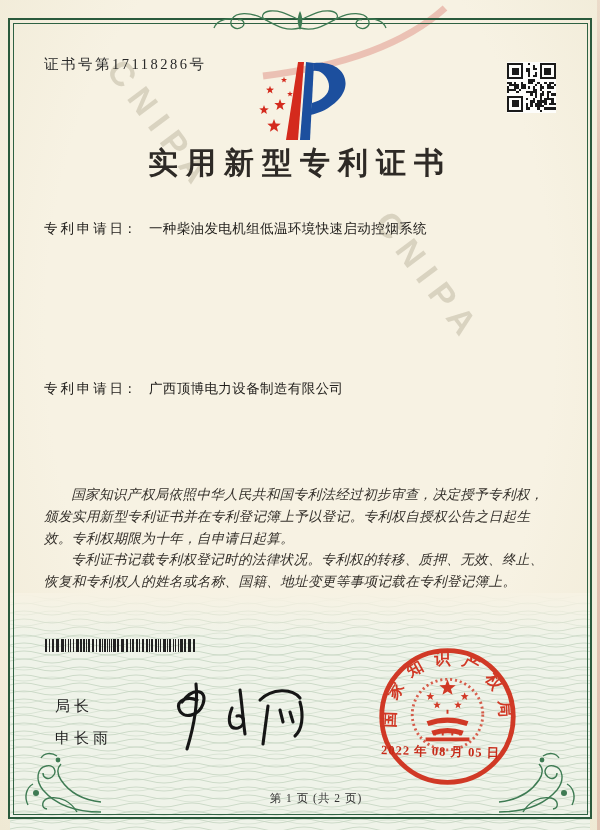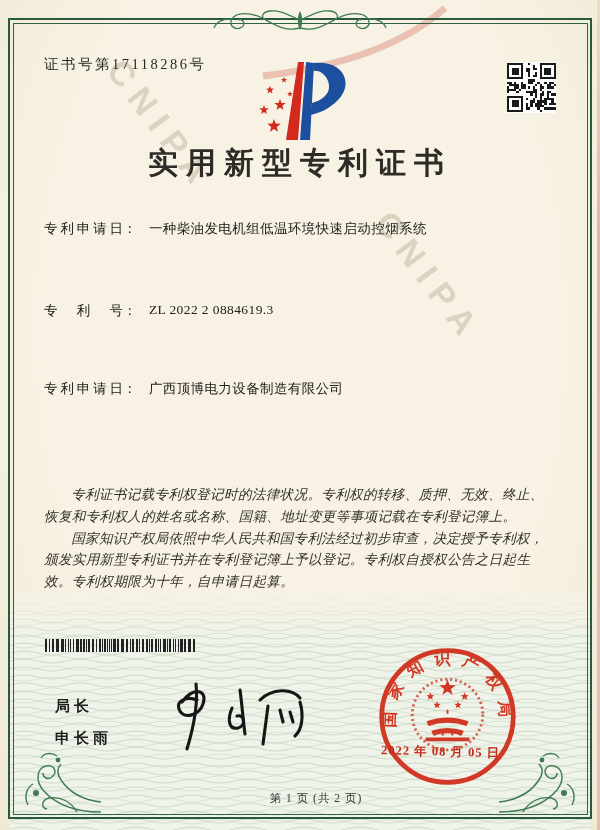--- a/index.html
+++ b/index.html
@@ -46,21 +46,21 @@
   .val-wrap{width:404px;line-height:21px;}
   .pair2{position:absolute;left:263px;top:0;white-space:nowrap;}
   
   .body-text{position:absolute;left:44px;width:512px;top:484px;z-index:2;
       font-size:13.6px;line-height:21.8px;font-style:italic;color:#34302b;}
   .body-text p{margin:0;text-indent:2em;letter-spacing:.3px;}
   
   .barcode{position:absolute;left:45px;top:639px;z-index:2;}
   
   .sig-labels{position:absolute;left:55px;top:690px;z-index:2;
-      font-family:"Liberation Sans",sans-serif;font-size:15px;font-weight:700;
+      font-family:"Liberation Sans",sans-serif;font-size:15px;font-weight:400;
       letter-spacing:4px;color:#1d1d1d;line-height:32px;}
   .sig-hand{position:absolute;left:152px;top:678px;z-index:2;}
   
   .seal{position:absolute;left:376px;top:645px;z-index:5;opacity:.93;}
   .seal-date{position:absolute;left:381px;top:744px;width:152px;z-index:6;
       font-size:12.5px;font-weight:bold;letter-spacing:1px;color:#c62a18;
       transform:rotate(1.5deg);white-space:nowrap;}
   
   .footer{position:absolute;left:0;right:0;top:791px;z-index:2;text-align:center;
       font-size:11.5px;letter-spacing:1px;color:#333;margin-left:32px;}
@@ -278,32 +278,28 @@
         <rect x="14" y="20" width="1" height="1"></rect>
       </g>
   </svg>
 
   <div class="title">实用新型专利证书</div>
 
   <div class="row" style="top:220px">
     <span class="lbl">专利申请日</span><span class="colon">：</span>
     <span class="val">一种柴油发电机组低温环境快速启动控烟系统</span>
   </div>
-  <div class="row" style="top:302px">
-    <span class="lbl">专利号</span><span class="colon">：</span>
-    <span class="val">ZL 2022 2 0884619.3</span>
-  </div>
   <div class="row" style="top:380px">
     <span class="lbl">专利申请日</span><span class="colon">：</span>
     <span class="val">广西顶博电力设备制造有限公司</span>
   </div>
 
   <div class="body-text">
+    <p>国家知识产权局依照中华人民共和国专利法经过初步审查，决定授予专利权，颁发实用新型专利证书并在专利登记簿上予以登记。专利权自授权公告之日起生效。专利权期限为十年，自申请日起算。</p>
     <p>专利证书记载专利权登记时的法律状况。专利权的转移、质押、无效、终止、恢复和专利权人的姓名或名称、国籍、地址变更等事项记载在专利登记簿上。</p>
-    <p>国家知识产权局依照中华人民共和国专利法经过初步审查，决定授予专利权，颁发实用新型专利证书并在专利登记簿上予以登记。专利权自授权公告之日起生效。专利权期限为十年，自申请日起算。</p>
   </div>
 
   <svg class="barcode" width="153" height="13">
     <g id="bc-bars" fill="#222">
         <rect x="0" y="0" width="2" height="13"></rect>
         <rect x="4" y="0" width="1" height="13"></rect>
         <rect x="7" y="0" width="2" height="13"></rect>
         <rect x="11" y="0" width="3" height="13"></rect>
         <rect x="16" y="0" width="3" height="13"></rect>
         <rect x="20" y="0" width="1" height="13"></rect>

